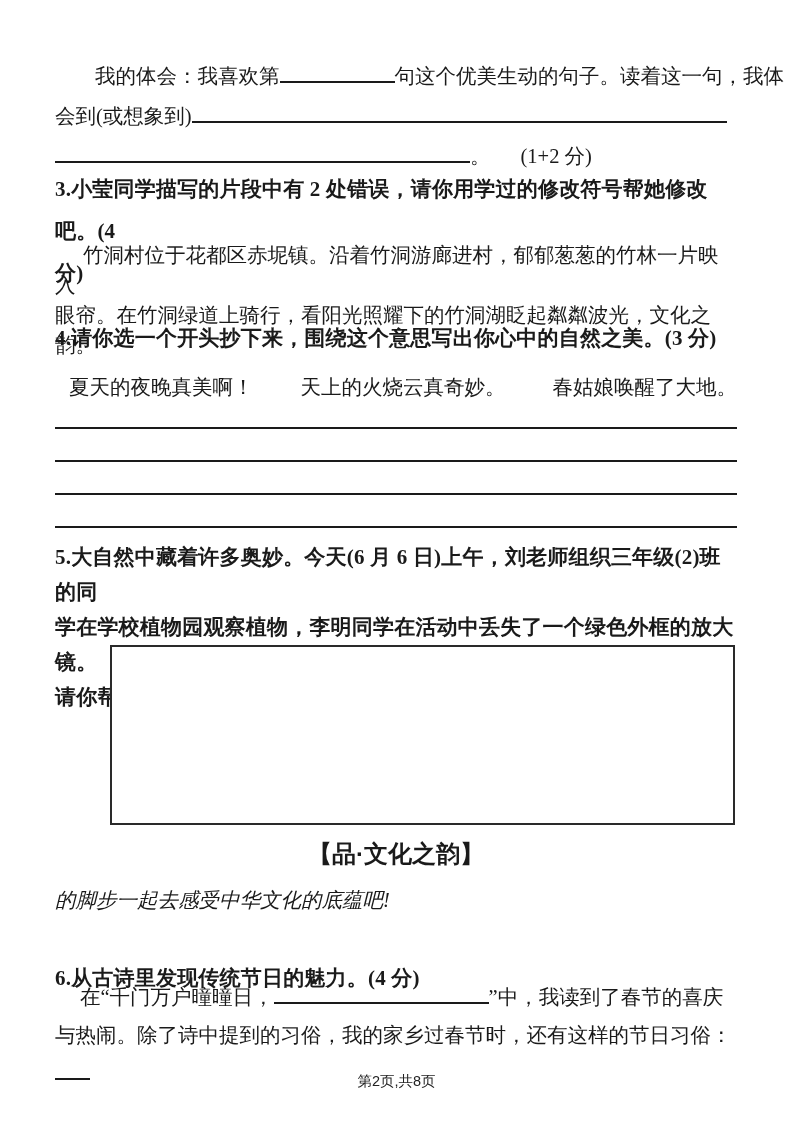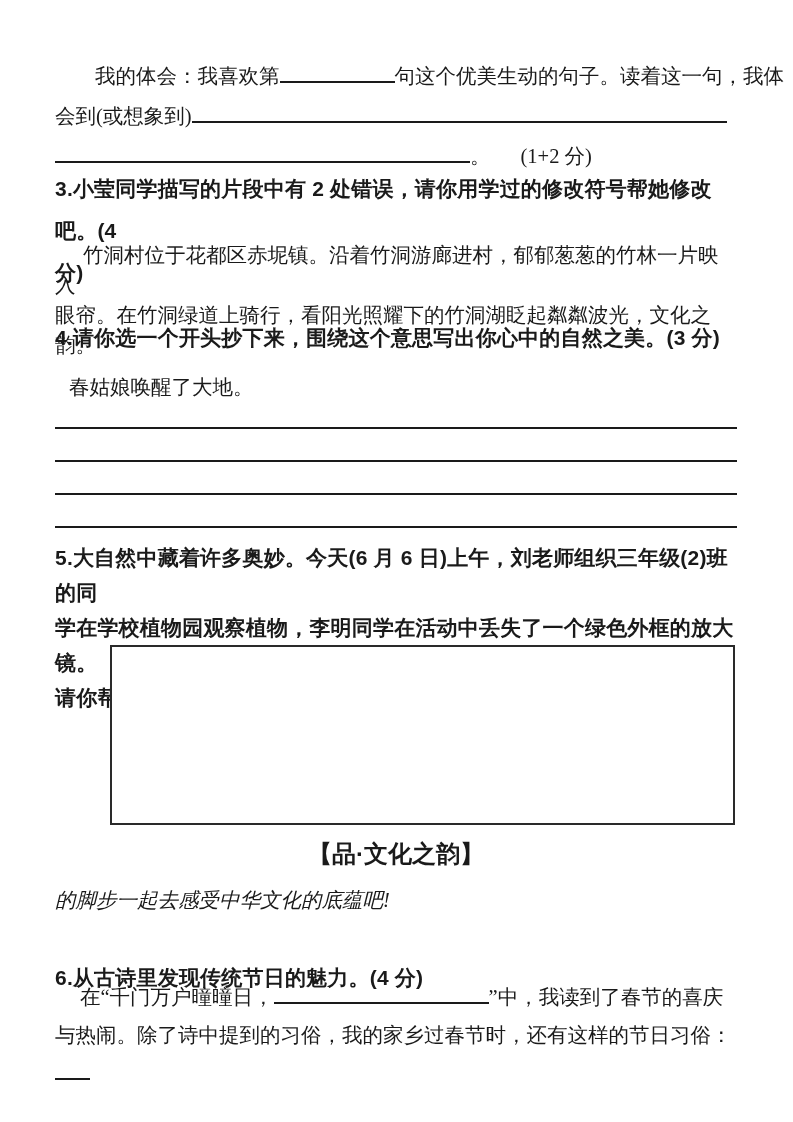--- a/index.html
+++ b/index.html
@@ -16,21 +16,21 @@
   .content { position:absolute; left:55px; width:682px; }
   .abs { position:absolute; left:0; right:0; }
 
   .line { line-height:40px; white-space:nowrap; }
   .blank {
     display:inline-block;
     border-bottom:2px solid #1a1a1a;
     height:2px;
   }
   .bold-q {
-    font-family:Liberation Sans, sans-serif;
+    font-family:Liberation Serif, serif;
     font-weight:700;
     font-size:21px;
     letter-spacing:0.2px;
   }
   .serif-line { font-family:"Liberation Serif","DejaVu Serif",serif; }
 
   #reflection { top:56px; }
   #reflection .l1-indent { display:inline-block; width:40px; }
 
   #q3-title { top:168px; line-height:42px; }
@@ -102,20 +102,22 @@
       <div>3.小莹同学描写的片段中有 2 处错误，请你用学过的修改符号帮她修改吧。(4</div>
       <div>分)</div>
     </div>
     <div id="q3-passage" class="abs serif-line">
       <div><span class="indent"></span><span>竹洞村位于花都区赤坭镇。沿着竹洞游廊进村，郁郁葱葱的竹林一片映入</span></div>
       <div>眼帘。在竹洞绿道上骑行，看阳光照耀下的竹洞湖眨起粼粼波光，文化之韵。</div>
     </div>
 
     <div id="q4-title" class="abs bold-q">4.请你选一个开头抄下来，围绕这个意思写出你心中的自然之美。(3 分)</div>
     <div id="q4-options" class="abs">
+      <span>夏天的夜晚真美啊！</span>
+      <span>天上的火烧云真奇妙。</span>
       <span>春姑娘唤醒了大地。</span>
     </div>
     <div id="q4-lines" class="abs">
       <div class="answer-line"></div>
       <div class="answer-line"></div>
       <div class="answer-line"></div>
       <div class="answer-line"></div>
     </div>
 
     <div id="q5-title" class="abs bold-q">
@@ -134,13 +136,14 @@
       <span class="indent"></span><span>在“千门万户曈曈日，</span><span class="blank" style="width:215px;"></span><span>”中，我读到了春节的喜庆</span>
     </div>
     <div id="q6-line2" class="abs">
       <span>与热闹。除了诗中提到的习俗，我的家乡过春节时，还有这样的节日习俗：</span><span class="blank" style="width:35px;"></span>
     </div>
 
   </div>
 
   <div id="q5-box"></div>
 
+  <div id="page-footer">第2页,共8页</div>
 </div>
 
 </body></html>

